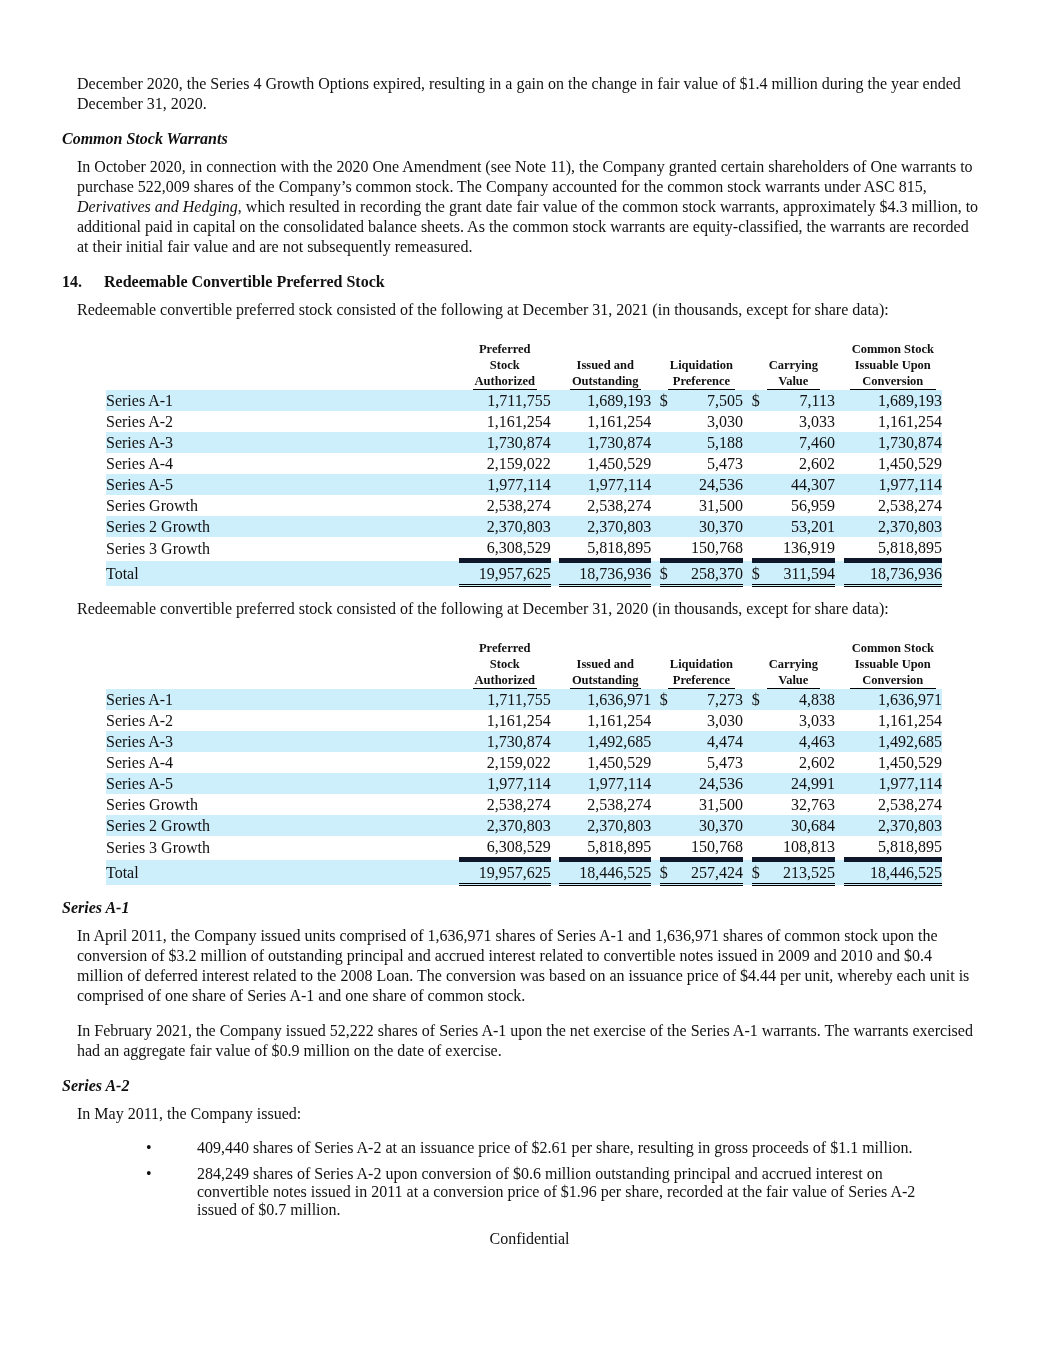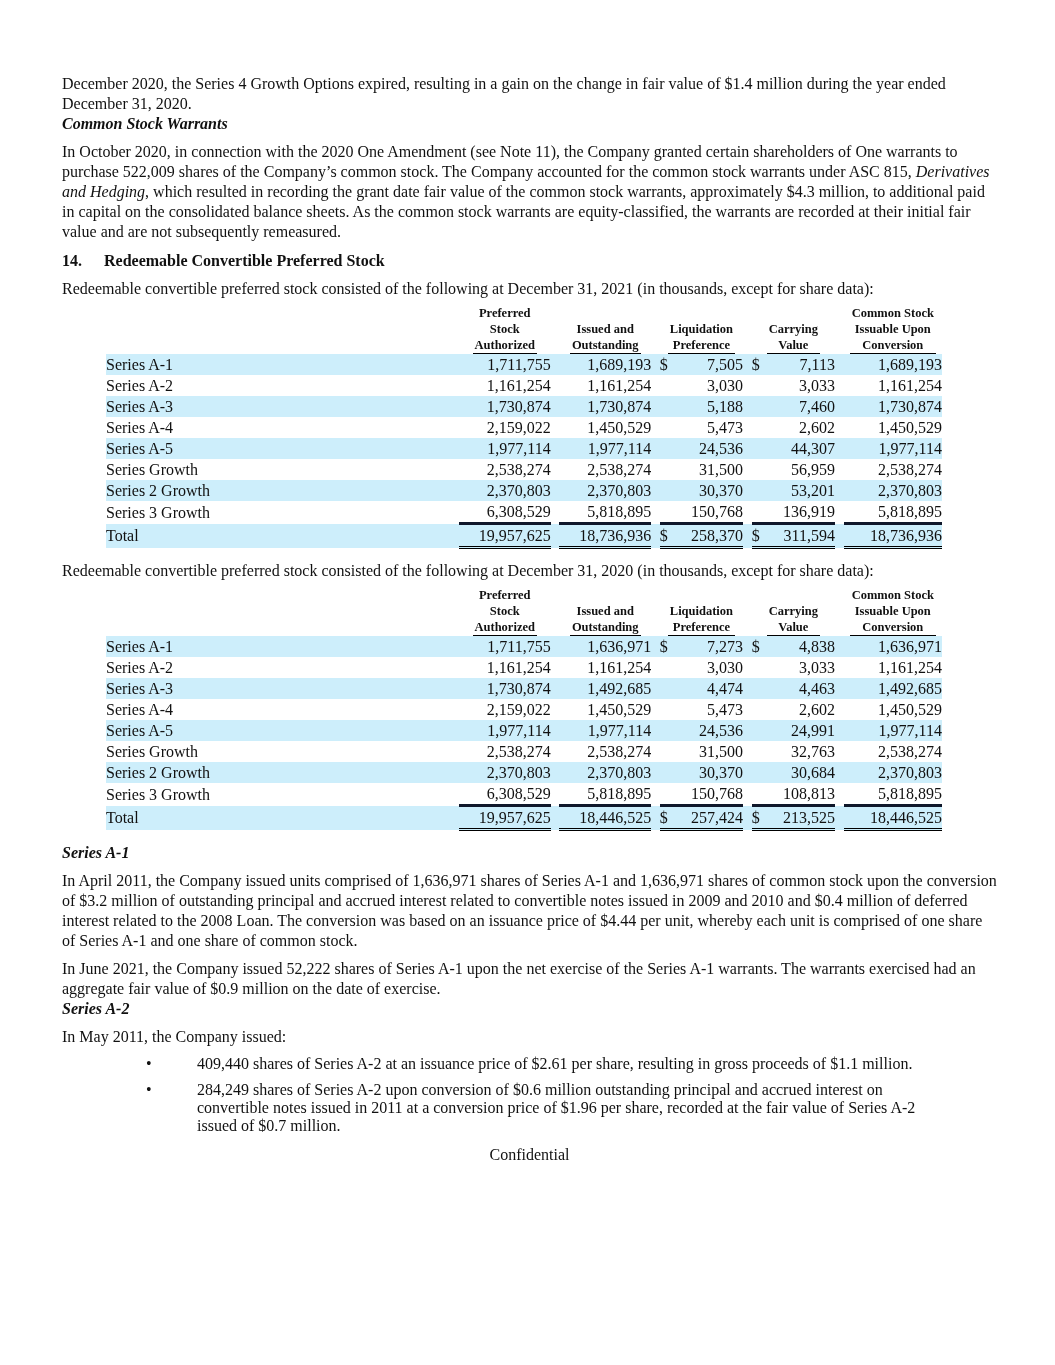--- a/index.html
+++ b/index.html
@@ -1,35 +1,35 @@
 <!DOCTYPE html>
 <html><head>
 <meta charset="utf-8">
 <style>
   html, body { margin:0; padding:0; background:#ffffff; }
   body { width:1055px; height:1365px; position:relative; font-family:"Liberation Serif", serif; color:#111; font-size:16px; }
   .page { position:absolute; left:62px; top:60px; width:935px; }
   .center { text-align:center; }
   .hdr1 { font-weight:bold; font-size:15px; margin-top:4px; }
   .hdr2 { font-weight:bold; font-size:15px; margin-top:11px; }
-  p { margin:0; line-height:20px; }
+  p { margin:15px; line-height:20px; }
   .para { margin-top:8px; }
   .subhead { font-weight:bold; font-style:italic; line-height:20px; }
   .section { font-weight:bold; margin-top:9px; line-height:20px; }
   .section .num { display:inline-block; width:42px; }
   table.fin { border-collapse:collapse; margin-left:44px; width:836px; font-size:16px; }
   table.fin th { font-size:12.5px; font-weight:bold; line-height:16px; vertical-align:bottom; padding:0; text-align:center; }
   table.fin th span.u { display:inline-block; border-bottom:1px solid #000; padding:0 2px; }
   table.fin td { padding:0; height:21px; line-height:21px; white-space:nowrap; }
   table.fin tr.shade td { background:#cdeefb; }
   td.lbl { text-align:left; padding-left:2px; }
   td.num { text-align:right; }
   td.cur { text-align:left; width:14px; padding-left:6px; }
   td.gap { width:8px; }
-  tr.pre-total td.ul { border-bottom:3px solid #0f172a; }
+  tr.pre-total td.ul { border-bottom:5px solid #0f172a; }
   tr.total td.dul { border-bottom:3px double #000; }
   .bullet { display:flex; margin-top:8px; }
   .bullet .dot { width:135px; padding-left:84px; box-sizing:border-box; }
   .bullet .txt { flex:1; padding-right:40px; }
   .footer { text-align:center; margin-top:20px; line-height:20px; }
 </style>
 </head>
 <body>
 
 <div class="page">
@@ -326,21 +326,21 @@
       <td class="cur dul">$</td>
       <td class="num dul" style="width:64px">213,525</td>
       <td class="gap"></td>
       <td class="num dul" style="width:92px">18,446,525</td>
     </tr>
       </tbody>
     </table>
 
   <div class="subhead" style="margin-top:12px">Series A-1</div>
   <p class="para">In April 2011, the Company issued units comprised of 1,636,971 shares of Series A-1 and 1,636,971 shares of common stock upon the conversion of $3.2 million of outstanding principal and accrued interest related to convertible notes issued in 2009 and 2010 and $0.4 million of deferred interest related to the 2008 Loan. The conversion was based on an issuance price of $4.44 per unit, whereby each unit is comprised of one share of Series A-1 and one share of common stock.</p>
-  <p class="para">In June 2021, the Company issued 52,222 shares of Series A-1 upon the net exercise of the Series A-1 warrants. The warrants exercised had an aggregate fair value of $0.9 million on the date of exercise.</p>
+  <p class="para">In February 2021, the Company issued 52,222 shares of Series A-1 upon the net exercise of the Series A-1 warrants. The warrants exercised had an aggregate fair value of $0.9 million on the date of exercise.</p>
 
   <div class="subhead">Series A-2</div>
   <p class="para">In May 2011, the Company issued:</p>
   <div class="bullet">
     <span class="dot">•</span>
     <span class="txt">409,440 shares of Series A-2 at an issuance price of $2.61 per share, resulting in gross proceeds of $1.1 million.</span>
   </div>
   <div class="bullet">
     <span class="dot">•</span>
     <span class="txt">284,249 shares of Series A-2 upon conversion of $0.6 million outstanding principal and accrued interest on convertible notes issued in 2011 at a conversion price of $1.96 per share, recorded at the fair value of Series A-2 issued of $0.7 million.</span>

